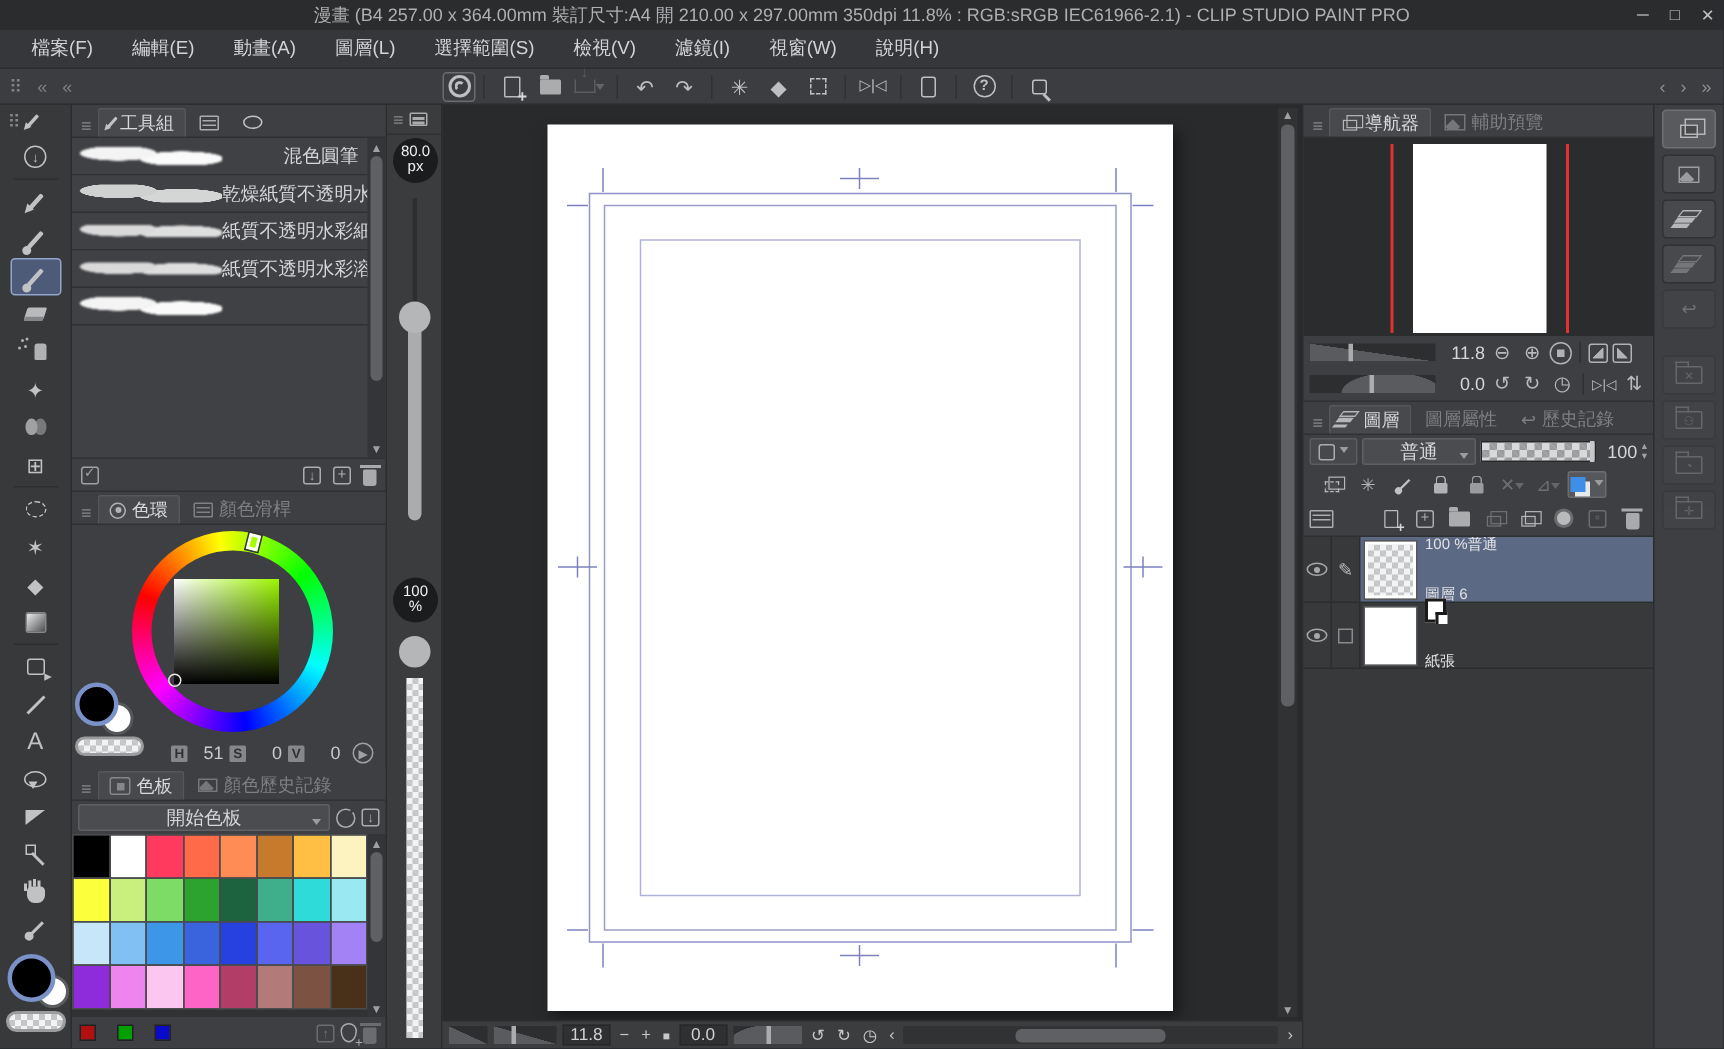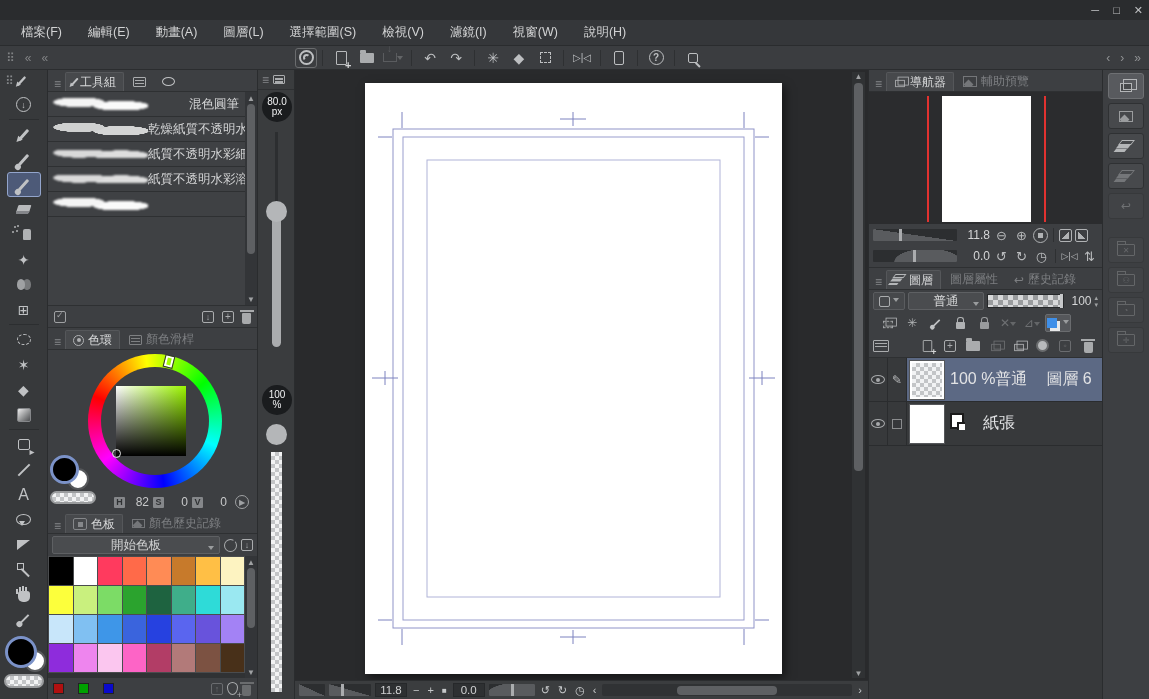--- a/index.html
+++ b/index.html
@@ -210,38 +210,39 @@
   .ltb{width:20px;height:20px;display:flex;align-items:center;justify-content:center;color:#b8babc;}
   .listicon{width:16px;height:12px;border:1.5px solid #aaacae;border-radius:1px;position:relative;margin-right:10px;}
   .listicon::after{content:'';position:absolute;left:1px;top:2px;right:1px;height:1.5px;background:#aaacae;box-shadow:0 3px 0 #aaacae;}
   .maskic{width:13px;height:13px;border-radius:50%;background:#b8babc;border:2px solid #6a6c6e;}
   .layerlist{flex:1;background:#37393b;overflow:hidden;position:relative;}
   .lrow{height:44px;display:flex;align-items:stretch;border-bottom:1px solid #2a2c2e;}
   .lcell{width:19px;display:flex;align-items:center;justify-content:center;border-right:1px solid #2a2c2e;color:#b8babc;flex:none;}
   .lmain{flex:1;display:flex;align-items:center;gap:6px;padding-left:3px;}
   .lmain.selected{background:#5c6984;}
   .lthumb{width:34px;height:38px;border:2px solid #fff;outline:1px solid #55575a;flex:none;}
-  .ltext{display:flex;flex-direction:row;gap:19px;font-size:16px;color:#e2e3e5;}
+  .ltext{display:flex;flex-direction:column;gap:19px;font-size:10px;color:#e2e3e5;}
   .paperfold{width:14px;height:16px;border:2px solid #1a1a1a;background:#fff;position:relative;}
   .paperfold::after{content:'';position:absolute;right:-2px;bottom:-2px;width:6px;height:6px;background:#fff;border-left:2px solid #1a1a1a;border-top:2px solid #1a1a1a;transform:translate(1px,1px);}
 
   
   .dockcol{position:absolute;left:1102px;top:0;width:47px;height:629px;background:#3d3f42;border-left:1px solid #2a2c2e;display:flex;flex-direction:column;align-items:center;padding-top:3px;gap:4px;}
   .dockbtn{width:36px;height:26px;background:#47494c;border:1px solid #2f3133;border-radius:3px;display:flex;align-items:center;justify-content:center;color:#b4b6b8;}
   .dockbtn.pressed{background:#585a5e;border-color:#6e7073;}
   .dockgap{height:10px;}
   .fol{position:relative;width:18px;height:12px;border:1.5px solid #9a9c9e;border-radius:1px;display:flex;align-items:center;justify-content:center;font-size:8px;color:#9a9c9e;}
   .fol::before{content:'';position:absolute;top:-4px;left:-1px;width:7px;height:3px;border:1.5px solid #9a9c9e;border-bottom:none;}
 </style>
 </head>
 <body>
 
 <div class="app">
 
   <div class="titlebar">
+    <span>漫畫 (B4 257.00 x 364.00mm 裝訂尺寸:A4 開 210.00 x 297.00mm 350dpi 11.8% : RGB:sRGB IEC61966-2.1)  - CLIP STUDIO PAINT PRO</span>
     <span class="wincontrols">
       <span>─</span>
       <span>□</span>
       <span>✕</span>
     </span>
   </div>
 
   <div class="menubar">
 
   <div class="mitem">檔案(F)</div>
@@ -476,21 +477,21 @@
         <div class="svsq"></div>
         <div class="svmark"></div>
         <div class="chips">
           <div class="chip-main"></div>
           <div class="chip-sub"></div>
           <div class="chip-trans checker-sm"></div>
         </div>
       </div>
       <div class="hsvrow">
         <span class="hsvchip">H</span>
-        <span class="hsvval">82</span>
+        <span class="hsvval">51</span>
         <span class="hsvchip">S</span>
         <span class="hsvval">0</span>
         <span class="hsvchip">V</span>
         <span class="hsvval">0</span>
         <span class="playc">▶</span>
       </div>
 
       <div class="ptabs">
         <span class="ham">≡</span>
         <div class="ptab active">

